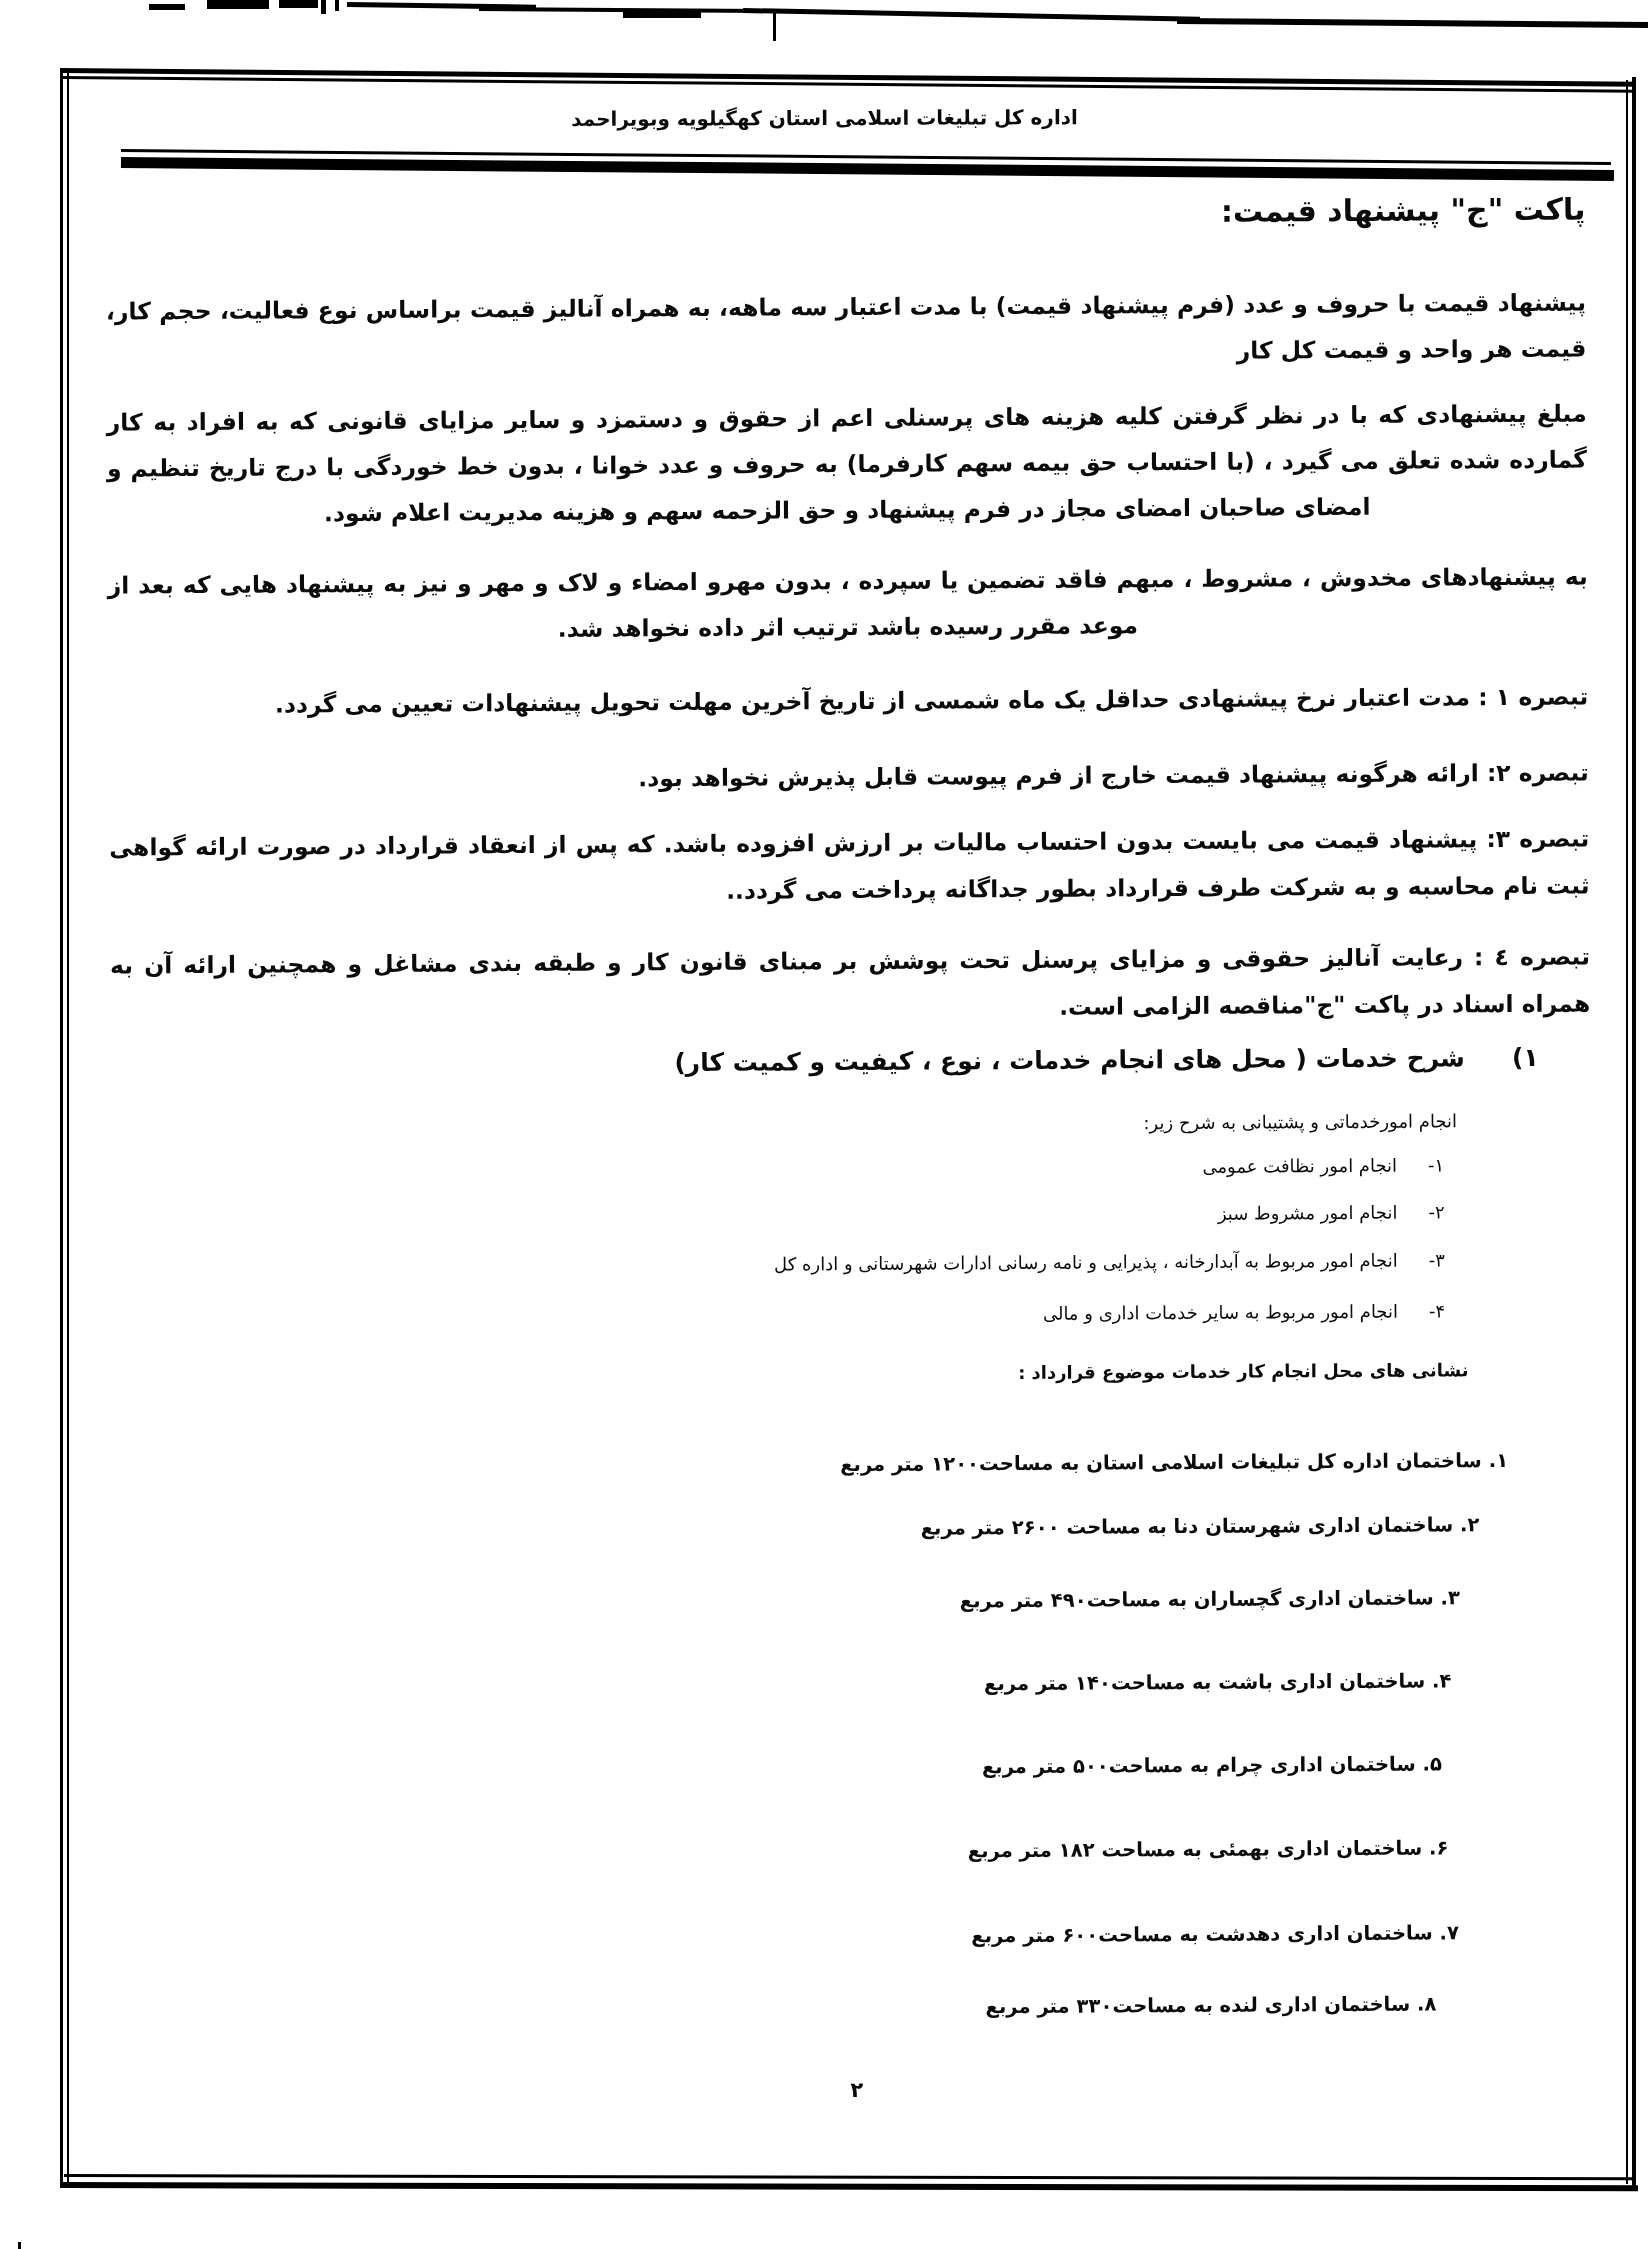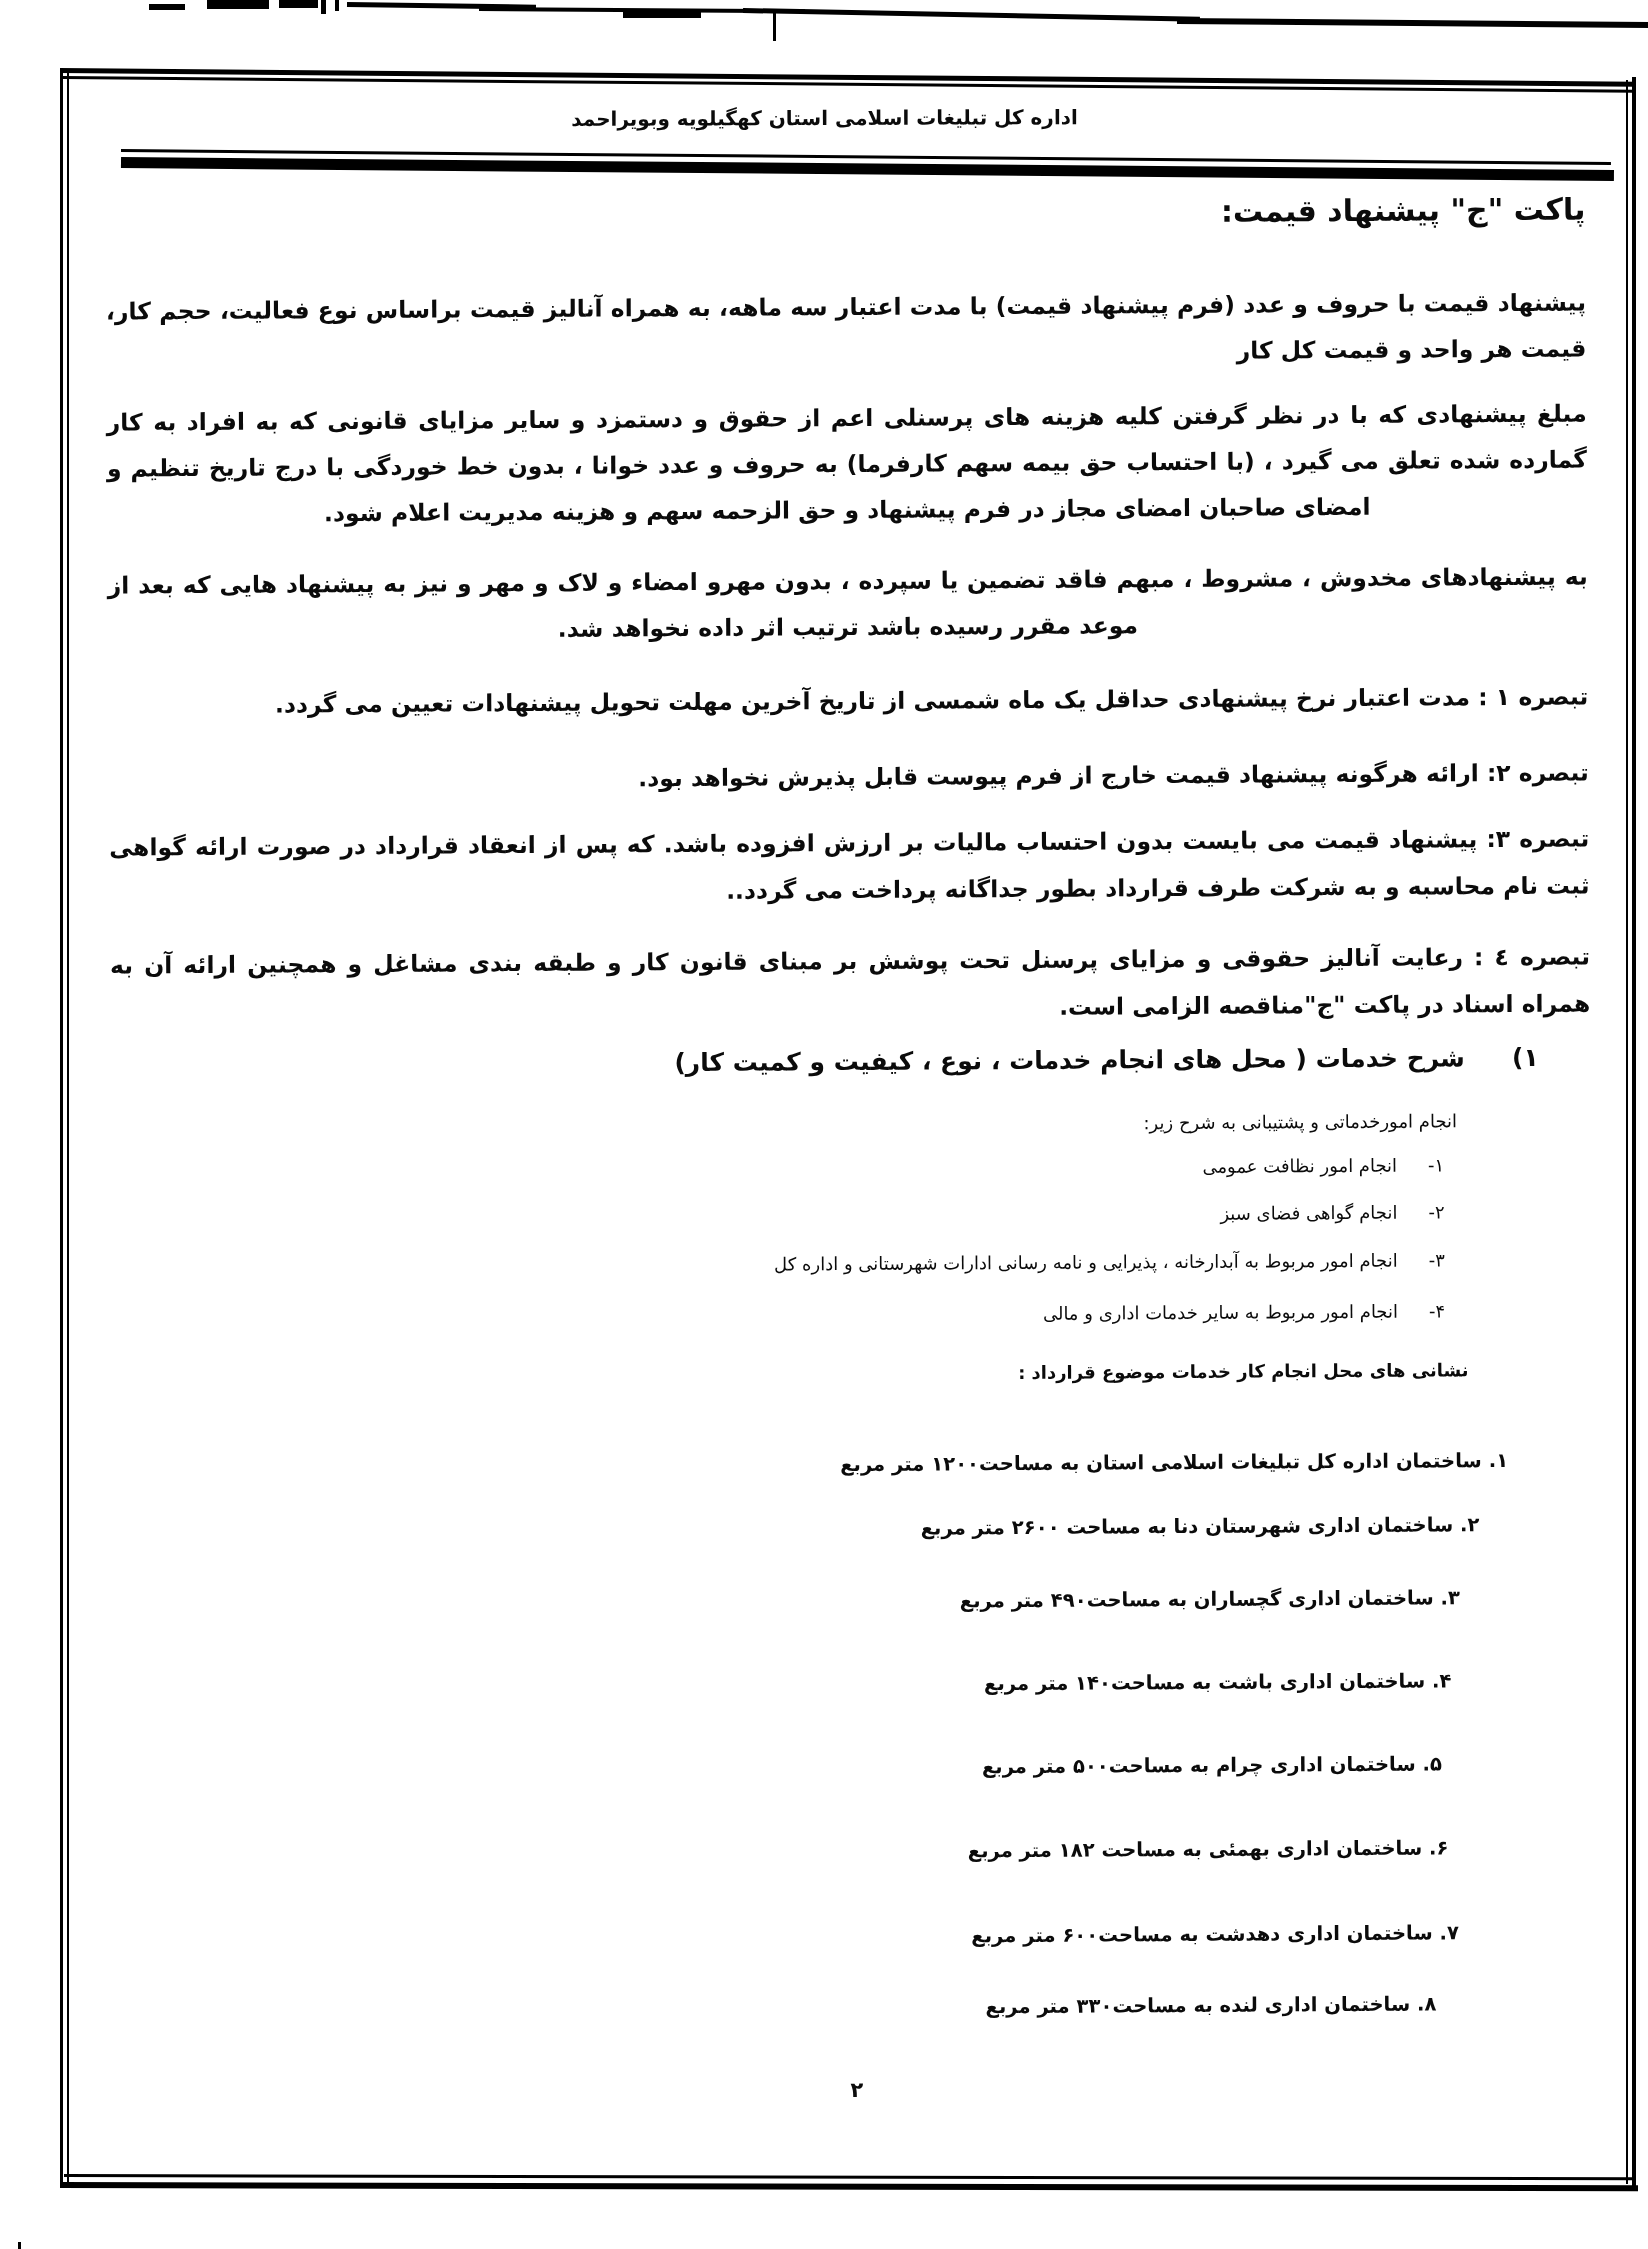--- a/index.html
+++ b/index.html
@@ -108,21 +108,21 @@
   <div id="sec-heading" class="blk">
     <span class="sec-num">۱)</span><span class="sec-txt">شرح خدمات ( محل های انجام خدمات ، نوع ، کیفیت و کمیت کار)</span>
   </div>
 
   <div id="svc-intro" class="blk">انجام امورخدماتی و پشتیبانی به شرح زیر:</div>
 
   <div id="svc-1" class="blk svc-item">
     <span class="num">۱-</span><span class="txt">انجام امور نظافت عمومی</span>
   </div>
   <div id="svc-2" class="blk svc-item">
-    <span class="num">۲-</span><span class="txt">انجام گواهی فضای سبز</span>
+    <span class="num">۲-</span><span class="txt">انجام امور مشروط سبز</span>
   </div>
   <div id="svc-3" class="blk svc-item">
     <span class="num">۳-</span><span class="txt">انجام امور مربوط به آبدارخانه ، پذیرایی و نامه رسانی ادارات شهرستانی و اداره کل</span>
   </div>
   <div id="svc-4" class="blk svc-item">
     <span class="num">۴-</span><span class="txt">انجام امور مربوط به سایر خدمات اداری و مالی</span>
   </div>
 
   <div id="addr-heading" class="blk">نشانی های محل انجام کار خدمات موضوع قرارداد :</div>
 

